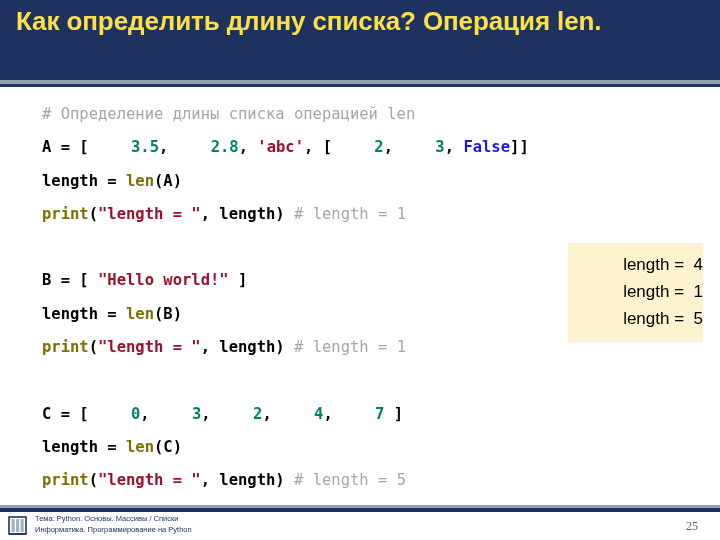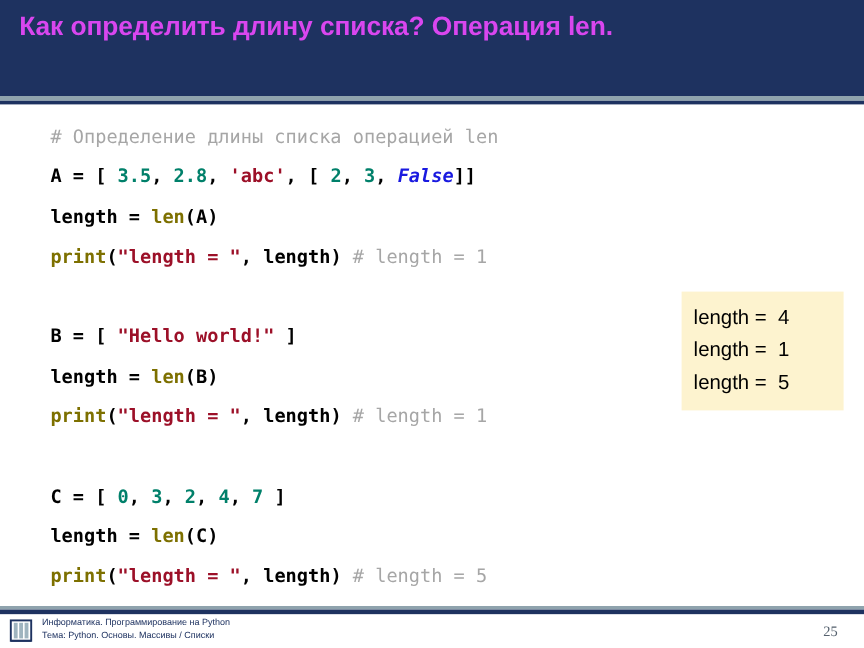--- a/index.html
+++ b/index.html
@@ -31,23 +31,23 @@
     width: 720px;
     height: 80px;
     background: #1e3260;
     box-sizing: border-box;
   }
   .header-title {
     position: absolute;
     left: 16px;
     top: 6px;
     width: 690px;
-    color: #d946ef;
-    font-family: "Liberation Sans", sans-serif;
-    font-size: 22px;
+    color: #fde047;
+    font-family: "Liberation Sans", sans-serif;
+    font-size: 26px;
     font-weight: bold;
     line-height: 31px;
     letter-spacing: -0.1px;
   }
   .header-rule-light {
     position: absolute;
     left: 0;
     top: 80px;
     width: 720px;
     height: 4px;
@@ -75,43 +75,44 @@
     font-weight: bold;
     line-height: 33.3px;
     height: 33.3px;
     white-space: pre;
     color: #000000;
   }
   .code-line.blank {
     height: 33.3px;
   }
   .tok-comment { color: #a6a6a6; font-weight: normal; }
-  .tok-num     { color: #00806a; }
+  .tok-num     { color: #00806a; margin-left: 33px; }
   .tok-str     { color: #9c1028; }
-  .tok-kw      { color: #1a1ae0; font-style: italic; }
+  .tok-kw      { color: #1a1ae0; }
   .tok-fn      { color: #7d7000; }
   .tok-plain   { color: #000000; }
 
   
   .output-box {
     position: absolute;
     left: 568px;
     top: 243px;
     width: 135px;
     height: 99px;
     background: #fdf3cf;
     box-sizing: border-box;
     padding: 8px 0 0 10px;
   }
   .output-line {
     font-family: "Liberation Sans", sans-serif;
     font-size: 17px;
     line-height: 27px;
     color: #000000;
     white-space: pre;
+    text-align: right;
   }
 
   
   .footer-rule-light {
     position: absolute;
     left: 0;
     top: 505px;
     width: 720px;
     height: 3px;
     background: #8fa3ad;
@@ -199,19 +200,19 @@
     <span class="footer-logo">
       <svg width="21" height="22" viewBox="0 0 21 22" xmlns="http://www.w3.org/2000/svg">
         <rect x="2" y="2" width="17" height="17" fill="#ffffff" stroke="#1e3260" stroke-width="1.6"></rect>
         <rect x="4.5" y="4" width="3.2" height="13" fill="#9fb4bf"></rect>
         <rect x="9" y="4" width="3.2" height="13" fill="#9fb4bf"></rect>
         <rect x="13.5" y="4" width="3.2" height="13" fill="#9fb4bf"></rect>
         <rect x="2" y="18.2" width="17" height="1.6" fill="#1e3260"></rect>
       </svg>
     </span>
     <div class="footer-text">
+      <div class="footer-line">Тема: Python. Основы. Массивы / Списки</div>
       <div class="footer-line">Информатика. Программирование на Python</div>
-      <div class="footer-line">Тема: Python. Основы. Массивы / Списки</div>
     </div>
     <div class="page-number">25</div>
   </div>
 
 </div>
 
 </body></html>

